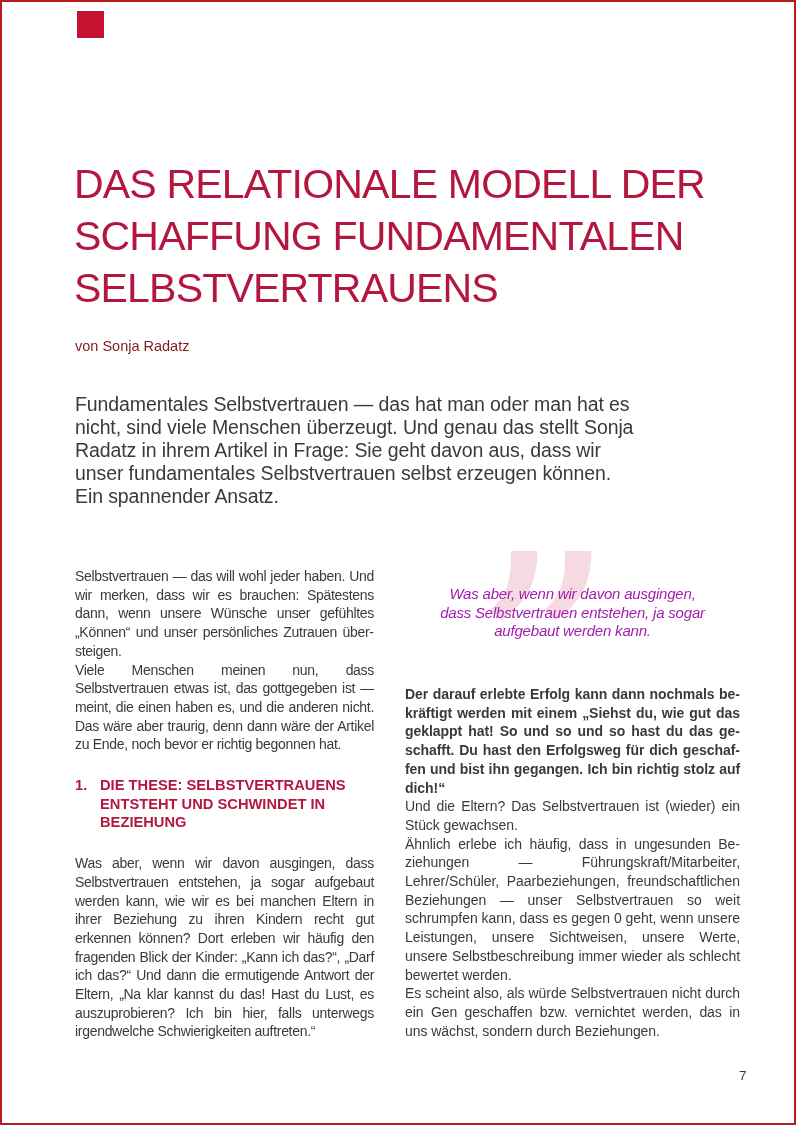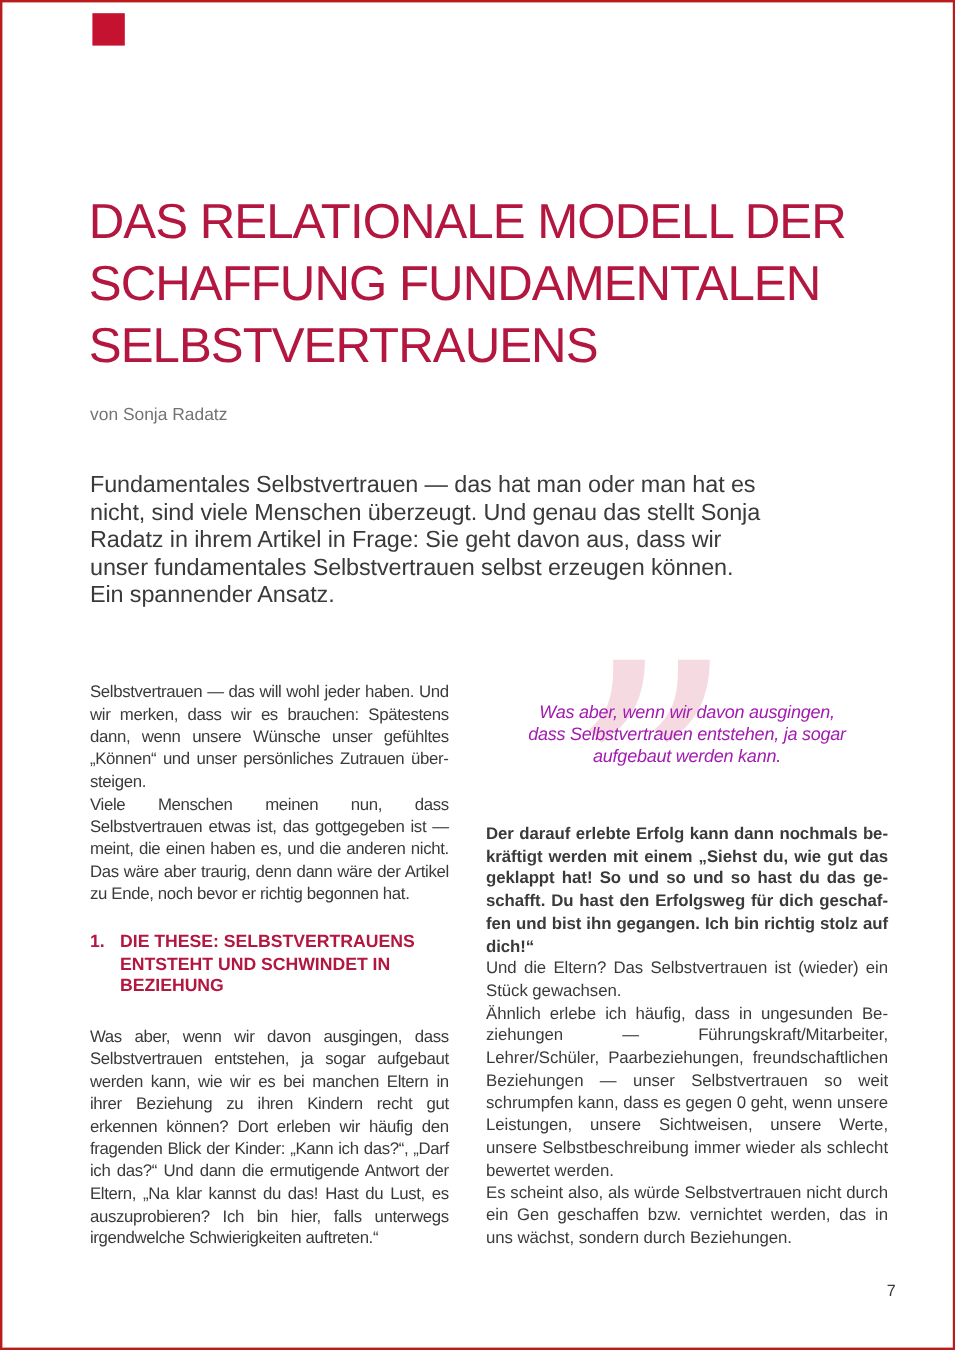--- a/index.html
+++ b/index.html
@@ -26,21 +26,21 @@
     font-size: 41px;
     line-height: 52px;
     font-weight: 300;
     letter-spacing: -0.8px;
     white-space: nowrap;
   }
   .byline {
     position: absolute;
     left: 73px; top: 336px;
     font-size: 14.5px;
-    color: #737373;
+    color: #7f1d1d;
   }
   .intro {
     position: absolute;
     left: 73px; top: 391px;
     font-size: 19.5px;
     line-height: 23px;
     color: #3A3A3C;
     letter-spacing: -0.1px;
     white-space: nowrap;
   }

